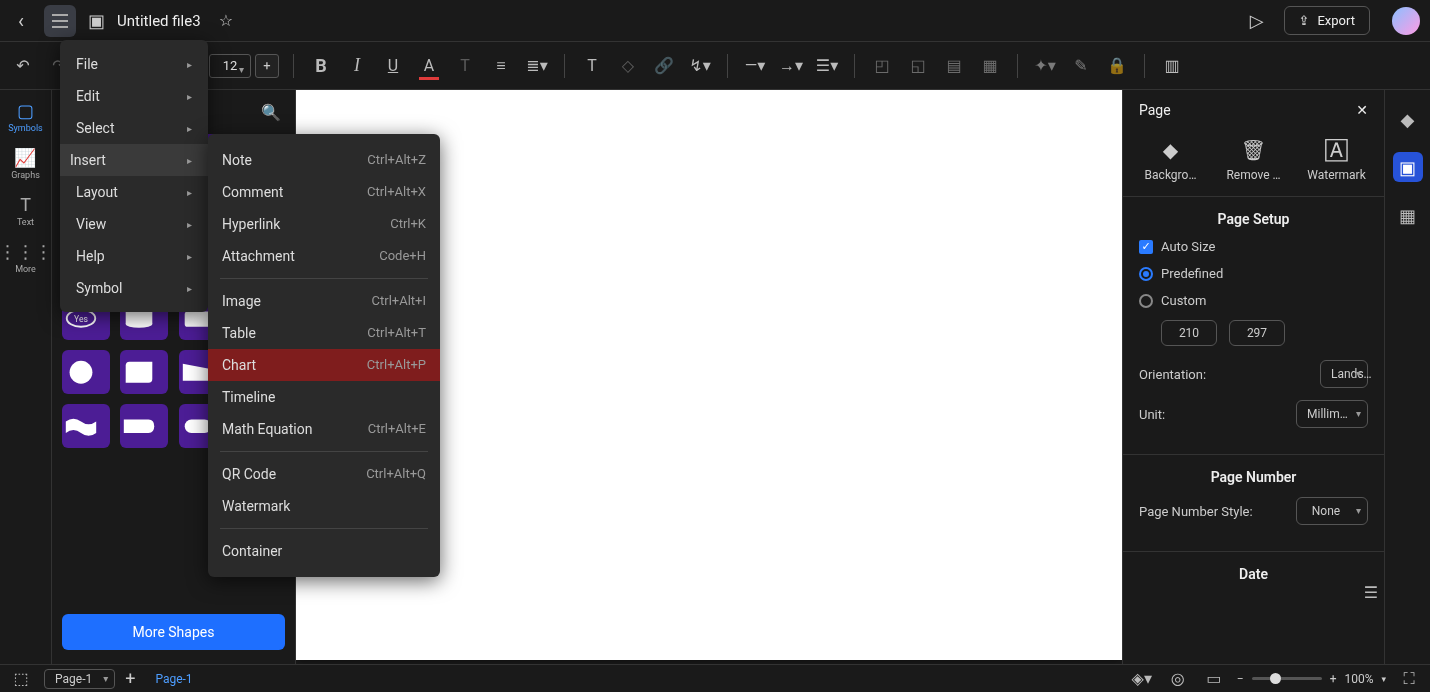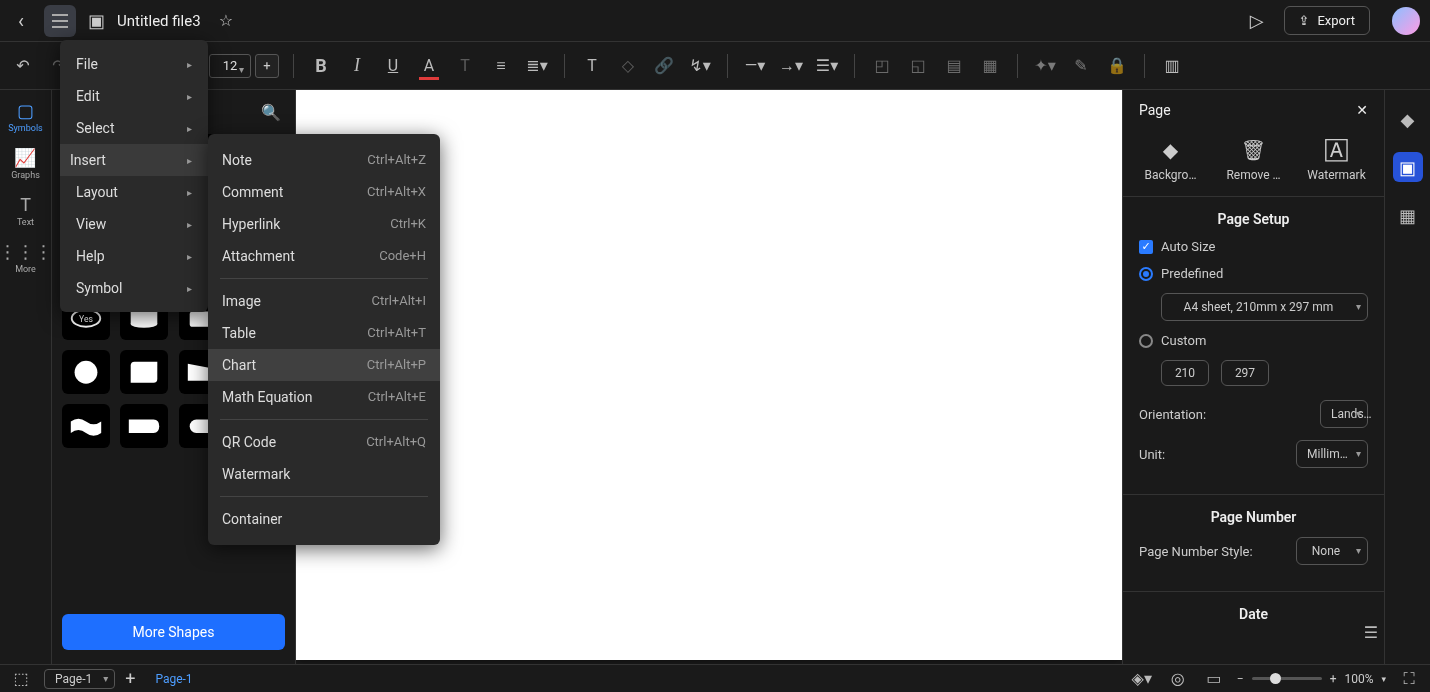--- a/index.html
+++ b/index.html
@@ -37,21 +37,21 @@
 .left-rail { position:absolute; left:0; top:90px; bottom:28px; width:52px; background:#1a1a1a; border-right:1px solid #333; display:flex; flex-direction:column; align-items:center; padding-top:4px; gap:6px; }
 .rail-item { width:40px; padding:6px 0 2px; display:flex; flex-direction:column; align-items:center; gap:2px; font-size:9px; color:#aaa; border-radius:6px; cursor:pointer; }
 .rail-item.active { color:#4d9dff; }
 .rail-item .ic { font-size:18px; }
 
 
 .shapes-panel { position:absolute; left:52px; top:90px; bottom:28px; width:244px; background:#1a1a1a; border-right:1px solid #333; display:flex; flex-direction:column; }
 .shapes-head { height:44px; display:flex; align-items:center; justify-content:flex-end; padding:0 14px; }
 .search-ic { font-size:16px; color:#ccc; }
 .shapes-grid { flex:1; overflow:hidden; padding:0 10px; display:grid; grid-template-columns:repeat(4,1fr); gap:10px; align-content:start; }
-.shape-cell { width:48px; height:44px; background:#000000; border-radius:6px; display:flex; align-items:center; justify-content:center; position:relative; }
+.shape-cell { width:48px; height:44px; background:#4c1d95; border-radius:6px; display:flex; align-items:center; justify-content:flex-start; position:relative; }
 .shape-cell svg { max-width:38px; max-height:30px; }
 .more-shapes { margin:14px 10px; background:#1e6fff; color:#fff; text-align:center; padding:10px 0; border-radius:6px; cursor:pointer; font-size:14px; }
 
 
 .canvas-area { position:absolute; left:296px; right:308px; top:90px; bottom:28px; background:#1a1a1a; overflow:hidden; }
 .canvas-page { position:absolute; left:0; top:0; right:0; height:570px; background:#fff; box-shadow:0 0 8px rgba(0,0,0,0.6); }
 
 
 .right-rail { position:absolute; right:0; top:90px; bottom:28px; width:46px; background:#1a1a1a; border-left:1px solid #333; display:flex; flex-direction:column; align-items:center; padding-top:14px; gap:18px; }
 .right-rail .ric { width:30px; height:30px; display:flex; align-items:center; justify-content:center; color:#bbb; font-size:18px; border-radius:6px; cursor:pointer; }
@@ -61,38 +61,38 @@
 .right-panel { position:absolute; right:46px; top:90px; bottom:28px; width:262px; background:#1a1a1a; border-left:1px solid #333; overflow-y:auto; }
 .rp-head { display:flex; align-items:flex-start; justify-content:space-between; padding:12px 16px; font-size:14px; color:#eee; }
 .rp-row3 { display:flex; justify-content:space-around; padding:8px 6px 14px; border-bottom:1px solid #333; }
 .rp-btn { display:flex; flex-direction:column; align-items:center; gap:6px; font-size:12px; color:#ccc; width:70px; overflow:hidden; white-space:nowrap; text-overflow:ellipsis; }
 .rp-btn .bic { font-size:20px; }
 .rp-section { padding:14px 16px; border-bottom:1px solid #333;text-align:center; }
 .rp-title { font-weight:600; font-size:14px; color:#eee; margin-bottom:12px; }
 .rp-field { display:flex; align-items:center; gap:8px; margin-bottom:12px; font-size:13px; color:#ccc; }
 .rp-sel { border:1px solid #555; background:#1a1a1a; color:#ccc; padding:6px 22px 6px 10px; border-radius:6px; position:relative; font-size:12px; }
 .rp-sel::after { content:"▾"; position:absolute; right:6px; top:7px; font-size:10px; color:#999; }
-.rp-input { border:1px solid #555; background:#1a1a1a; color:#ccc; padding:5px 10px; border-radius:6px; width:48px; font-size:12px; position:relative; }
+.rp-input { border:1px solid #555; background:#1a1a1a; color:#ccc; padding:5px 10px; border-radius:6px; width:56px; font-size:12px; position:relative; }
 .radio { width:14px; height:14px; border-radius:50%; border:2px solid #888; display:inline-flex; align-items:center; justify-content:center; }
 .radio.on { border-color:#2a7bff; }
 .radio.on::after { content:""; width:6px; height:6px; background:#2a7bff; border-radius:50%; }
 .checkbox { width:14px; height:14px; background:#2a7bff; border-radius:2px; display:inline-flex; align-items:center; justify-content:center; color:#fff; font-size:11px; }
 .kv { display:flex; justify-content:space-between; align-items:center; margin-bottom:12px; font-size:13px; color:#ccc; }
 .rp-bottom-icon { position:absolute; right:6px; bottom:6px; color:#bbb; font-size:16px; }
 
 
 .main-menu { position:absolute; left:60px; top:40px; width:148px; background:#2a2a2a; border-radius:6px; padding:8px 0; box-shadow:0 4px 20px rgba(0,0,0,0.6); z-index:50; }
 .mm-item { padding:8px 16px; font-size:14px; color:#ddd; display:flex; justify-content:space-between; align-items:center; cursor:pointer; }
 .mm-item:hover,.mm-item.hovered { background:#3a3a3a;padding-left:10px; }
 .mm-item .sub-ar { font-size:10px; color:#999; }
 
 
 .sub-menu { position:absolute; left:208px; top:134px; width:232px; background:#2a2a2a; border-radius:6px; padding:10px 0; box-shadow:0 4px 20px rgba(0,0,0,0.6); z-index:50; }
 .sm-item { padding:8px 14px; font-size:14px; color:#ddd; display:flex; justify-content:space-between; cursor:pointer; }
-.sm-item:hover,.sm-item.hovered { background:#404040; }
+.sm-item:hover,.sm-item.hovered { background:#7f1d1d; }
 .sm-item .sc { color:#999; font-size:13px; }
 .sm-sep { height:1px; background:#444; margin:6px 12px; }
 
 
 .bottom-bar { position:absolute; left:0; right:0; bottom:0; height:28px; background:#1a1a1a; border-top:1px solid #333; display:flex; align-items:center; padding:0 8px; gap:10px; font-size:12px; }
 .bot-drop { border:1px solid #555; border-radius:4px; padding:2px 22px 2px 10px; position:relative; color:#ccc; }
 .bot-drop::after { content:"▾"; position:absolute; right:6px; top:3px; font-size:10px; color:#999; }
 .bot-tab { color:#4d9dff; padding:0 10px; }
 .bot-add { font-size:18px; color:#ccc; cursor:pointer; }
 .bottom-bar .spacer { flex:1; }
@@ -325,21 +325,20 @@
   <div class="rp-section">
     <div class="rp-title">Page Setup</div>
     <div class="rp-field">
       <span class="checkbox">✓</span>
       <span>Auto Size</span>
     </div>
     <div class="rp-field">
       <span class="radio on"></span>
       <span>Predefined</span>
     </div>
-    <div class="rp-sel" style="margin:0 0 12px 22px">A4 sheet, 210mm x 297 mm</div>
     <div class="rp-field">
       <span class="radio"></span>
       <span>Custom</span>
     </div>
     <div style="display:flex;gap:12px;margin:0 0 14px 22px">
       <div class="rp-input">210</div>
       <div class="rp-input">297</div>
     </div>
     <div class="kv">
       <span>Orientation:</span>
@@ -426,20 +425,24 @@
       <span>Image</span>
       <span class="sc">Ctrl+Alt+I</span>
     </div>
   <div class="sm-item">
       <span>Table</span>
       <span class="sc">Ctrl+Alt+T</span>
     </div>
   <div class="sm-item hovered">
       <span>Chart</span>
       <span class="sc">Ctrl+Alt+P</span>
+    </div>
+  <div class="sm-item">
+      <span>Timeline</span>
+      <span class="sc"></span>
     </div>
   <div class="sm-item">
       <span>Math Equation</span>
       <span class="sc">Ctrl+Alt+E</span>
     </div>
   <div class="sm-sep"></div>
   <div class="sm-item">
       <span>QR Code</span>
       <span class="sc">Ctrl+Alt+Q</span>
     </div>

